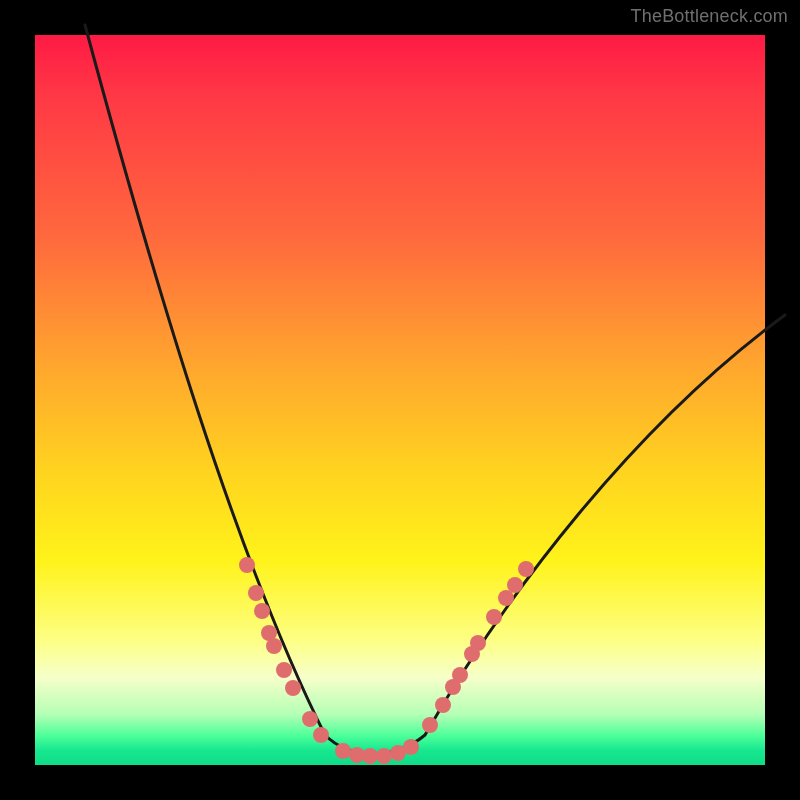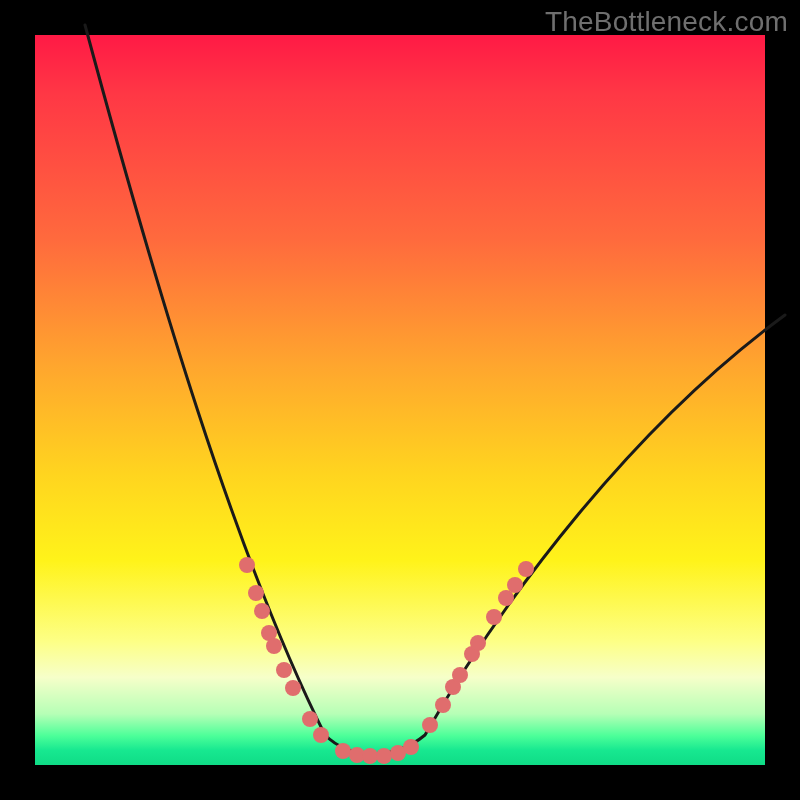--- a/index.html
+++ b/index.html
@@ -15,21 +15,21 @@
     position: relative;
     width: 800px;
     height: 800px;
     background: #000;
   }
   .watermark {
     position: absolute;
     top: 6px;
     right: 12px;
     color: #6f6f6f;
-    font-size: 28px;
+    font-size: 18px;
     font-weight: 400;
     letter-spacing: 0.2px;
     user-select: none;
   }
   .plot {
     position: absolute;
     left: 35px;
     top: 35px;
     width: 730px;
     height: 730px;

